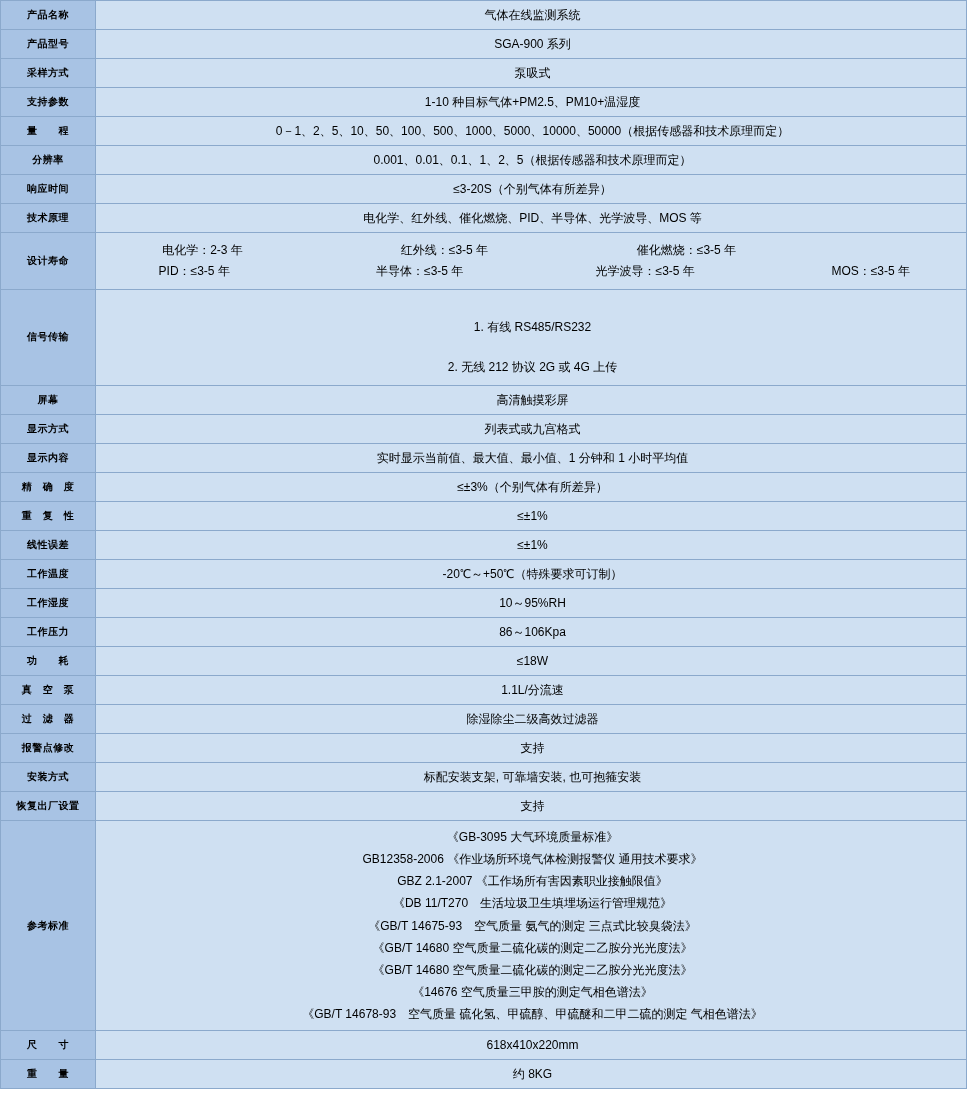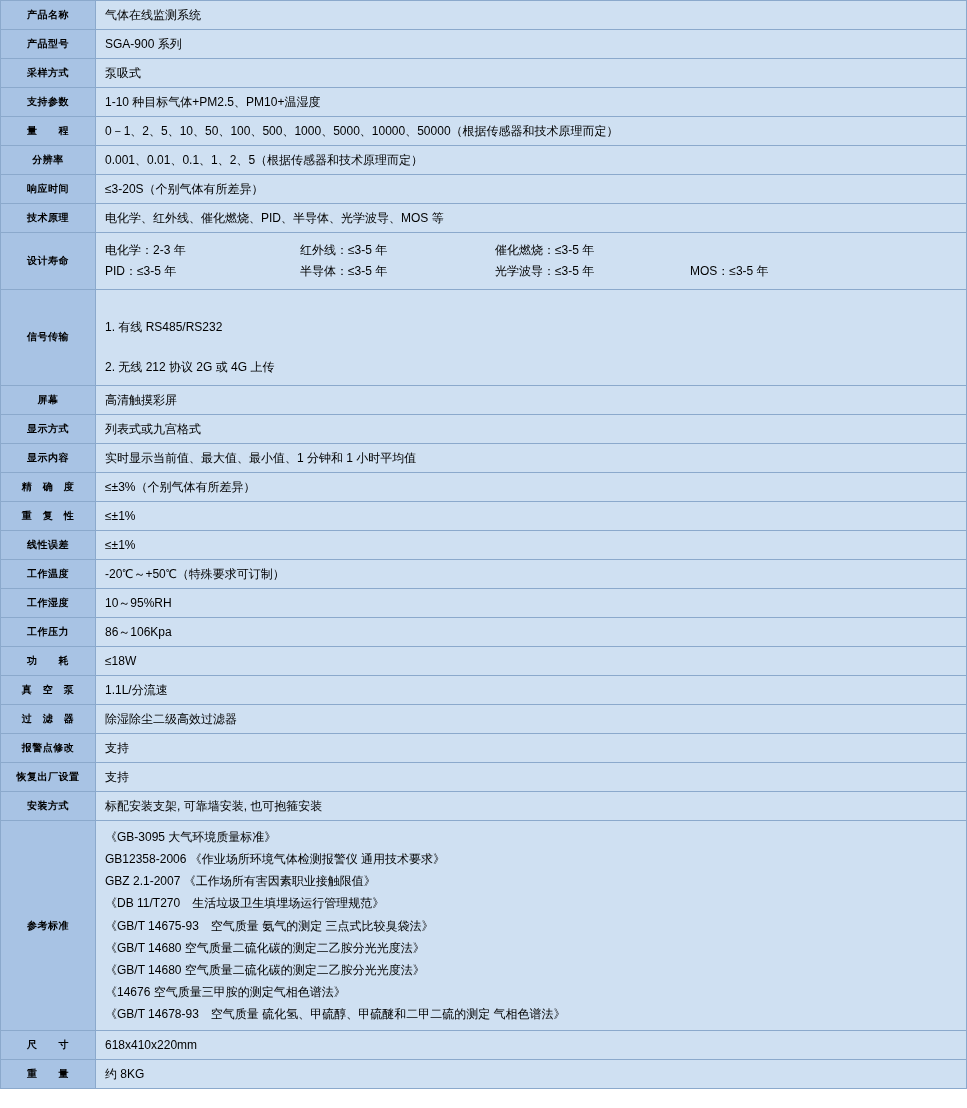--- a/index.html
+++ b/index.html
@@ -27,32 +27,33 @@
     width: 95px;
     background: #a8c3e4;
     font-weight: bold;
     text-align: center;
     letter-spacing: 0.5px;
     font-size: 10px;
     color: #000000;
   }
   td.value {
     background: #cfe0f2;
-    text-align: left;
+    text-align: center;
     font-size: 12px;
     line-height: 1.5;
     padding-left: 9px;
   }
   .lifespan-grid {
     display: block;
     line-height: 1.75;
   }
   .lifespan-row {
     display: flex;
     flex-direction: row;
+    gap: 47px;
   }
   .lifespan-cell {
     width: 195px;
     white-space: nowrap;
   }
   .multiline > div {
     line-height: 1.7;
     margin-top: 20px;
   }
   .standards > div {
@@ -195,27 +196,27 @@
       <td class="label">过　滤　器</td>
       <td class="value">除湿除尘二级高效过滤器</td>
     </tr>
 
     <tr>
       <td class="label">报警点修改</td>
       <td class="value">支持</td>
     </tr>
 
     <tr>
+      <td class="label">安装方式</td>
+      <td class="value">标配安装支架, 可靠墙安装, 也可抱箍安装</td>
+    </tr>
+
+    <tr>
       <td class="label">恢复出厂设置</td>
       <td class="value">支持</td>
-    </tr>
-
-    <tr>
-      <td class="label">安装方式</td>
-      <td class="value">标配安装支架, 可靠墙安装, 也可抱箍安装</td>
     </tr>
 
     <tr>
       <td class="label">参考标准</td>
       <td class="value standards">
         <div>《GB-3095 大气环境质量标准》</div>
         <div>GB12358-2006 《作业场所环境气体检测报警仪 通用技术要求》</div>
         <div>GBZ 2.1-2007 《工作场所有害因素职业接触限值》</div>
         <div>《DB 11/T270　生活垃圾卫生填埋场运行管理规范》</div>
         <div>《GB/T 14675-93　空气质量 氨气的测定 三点式比较臭袋法》</div>

